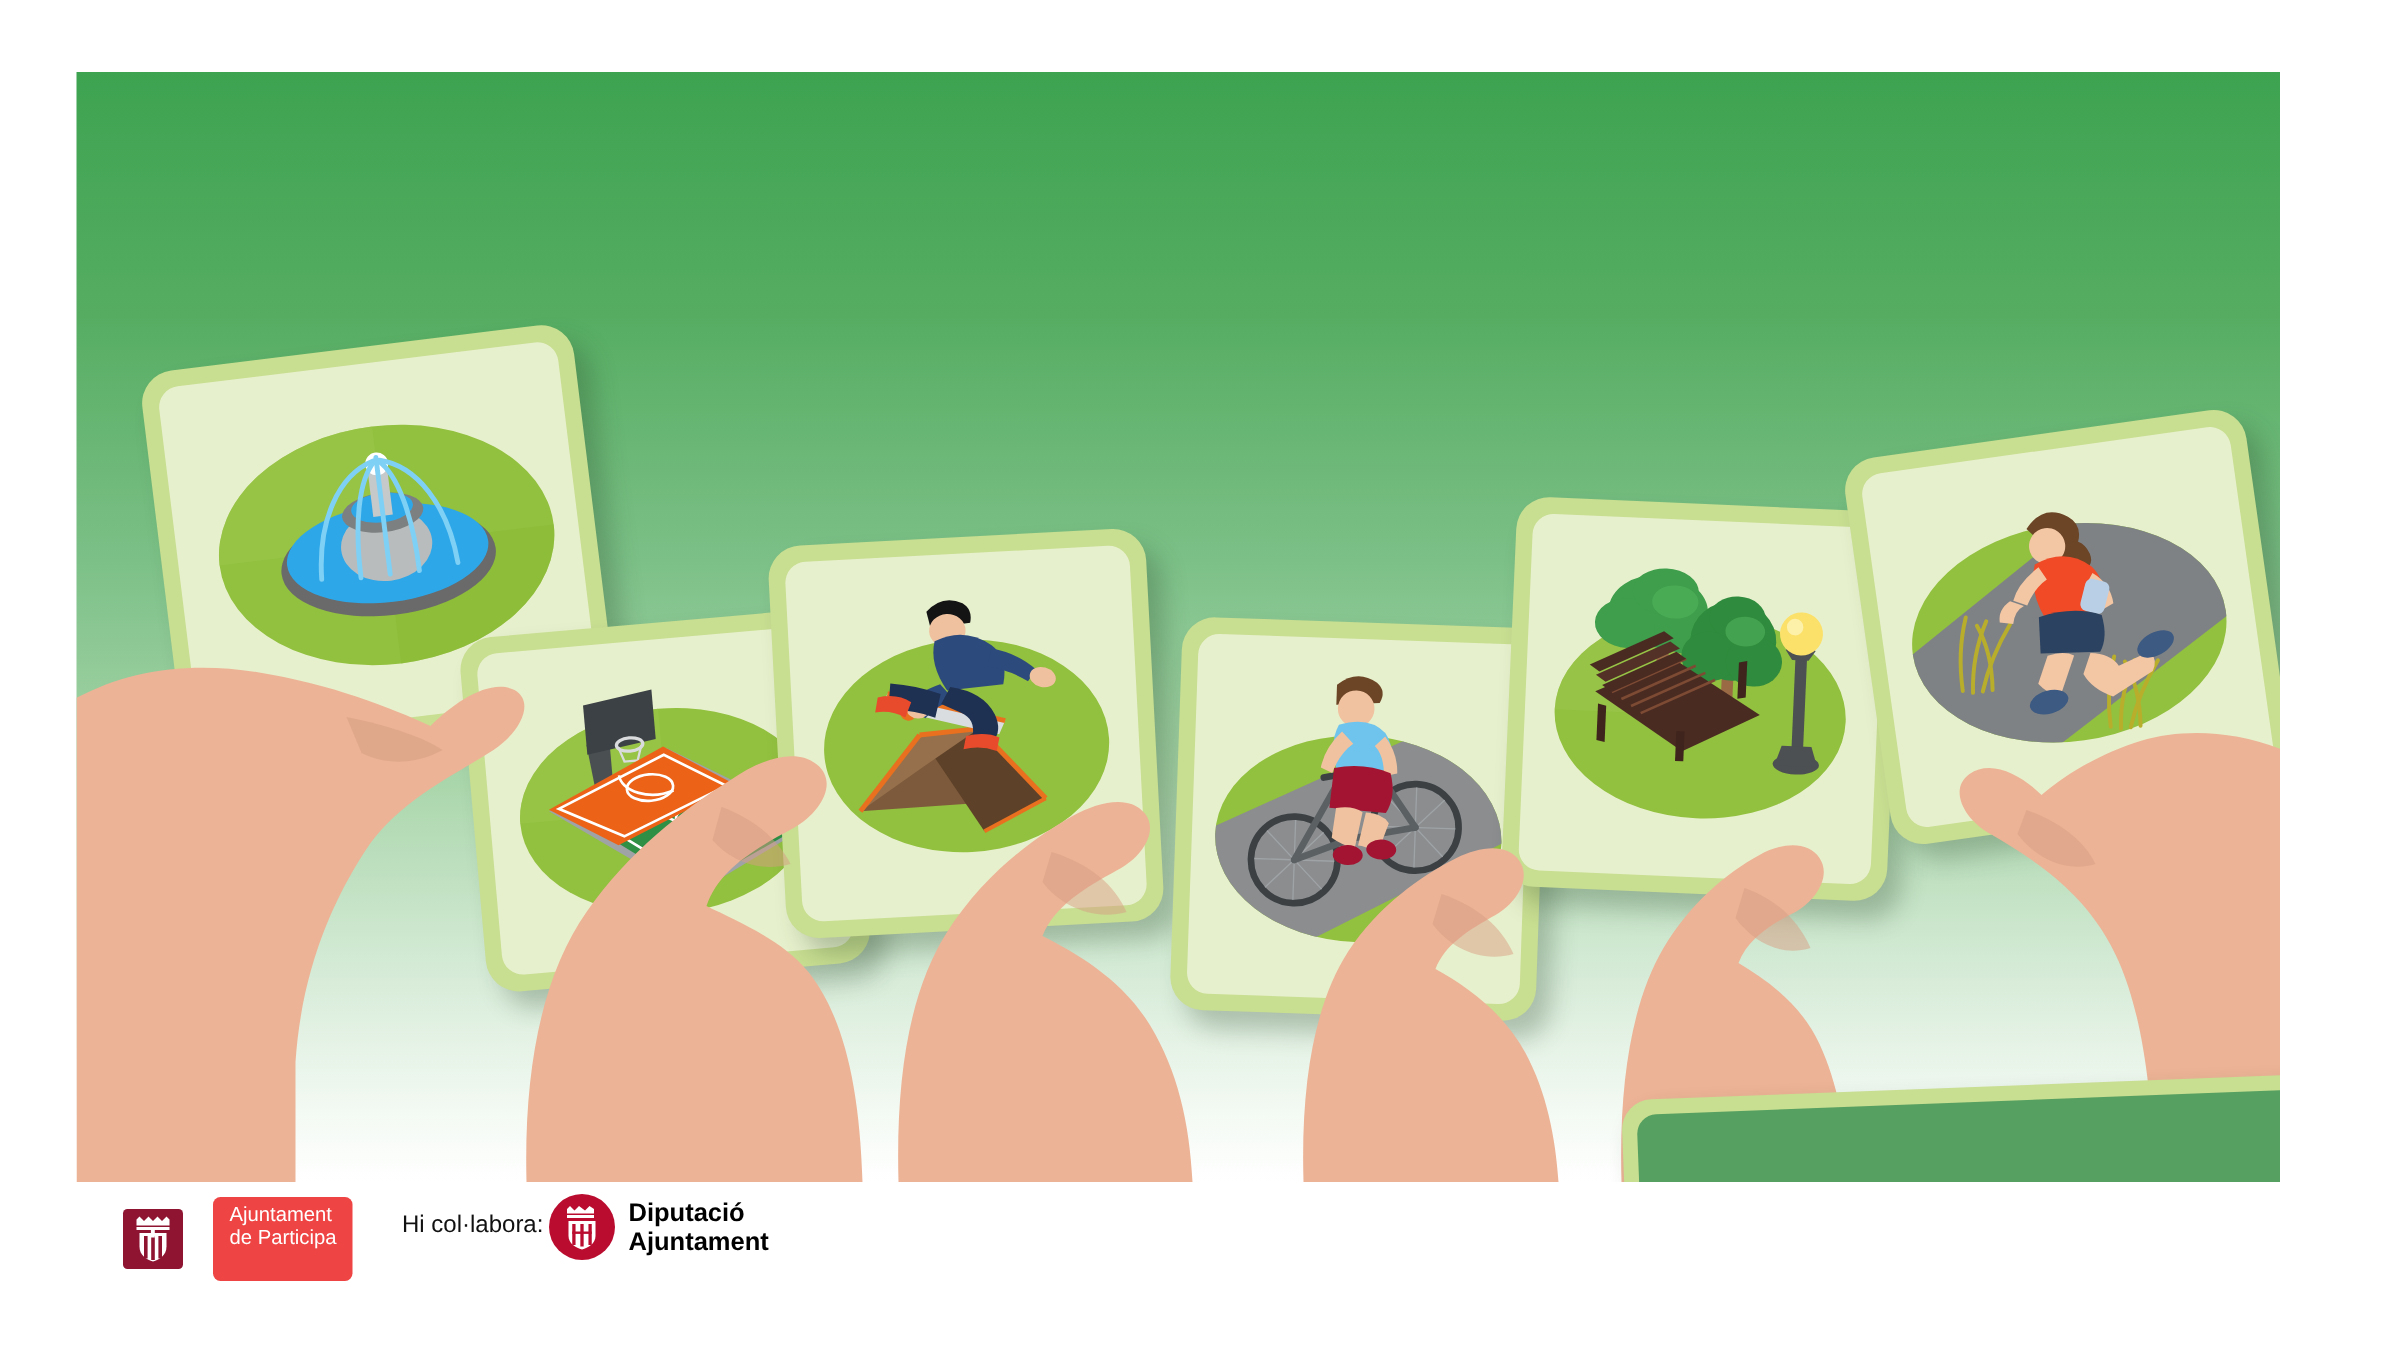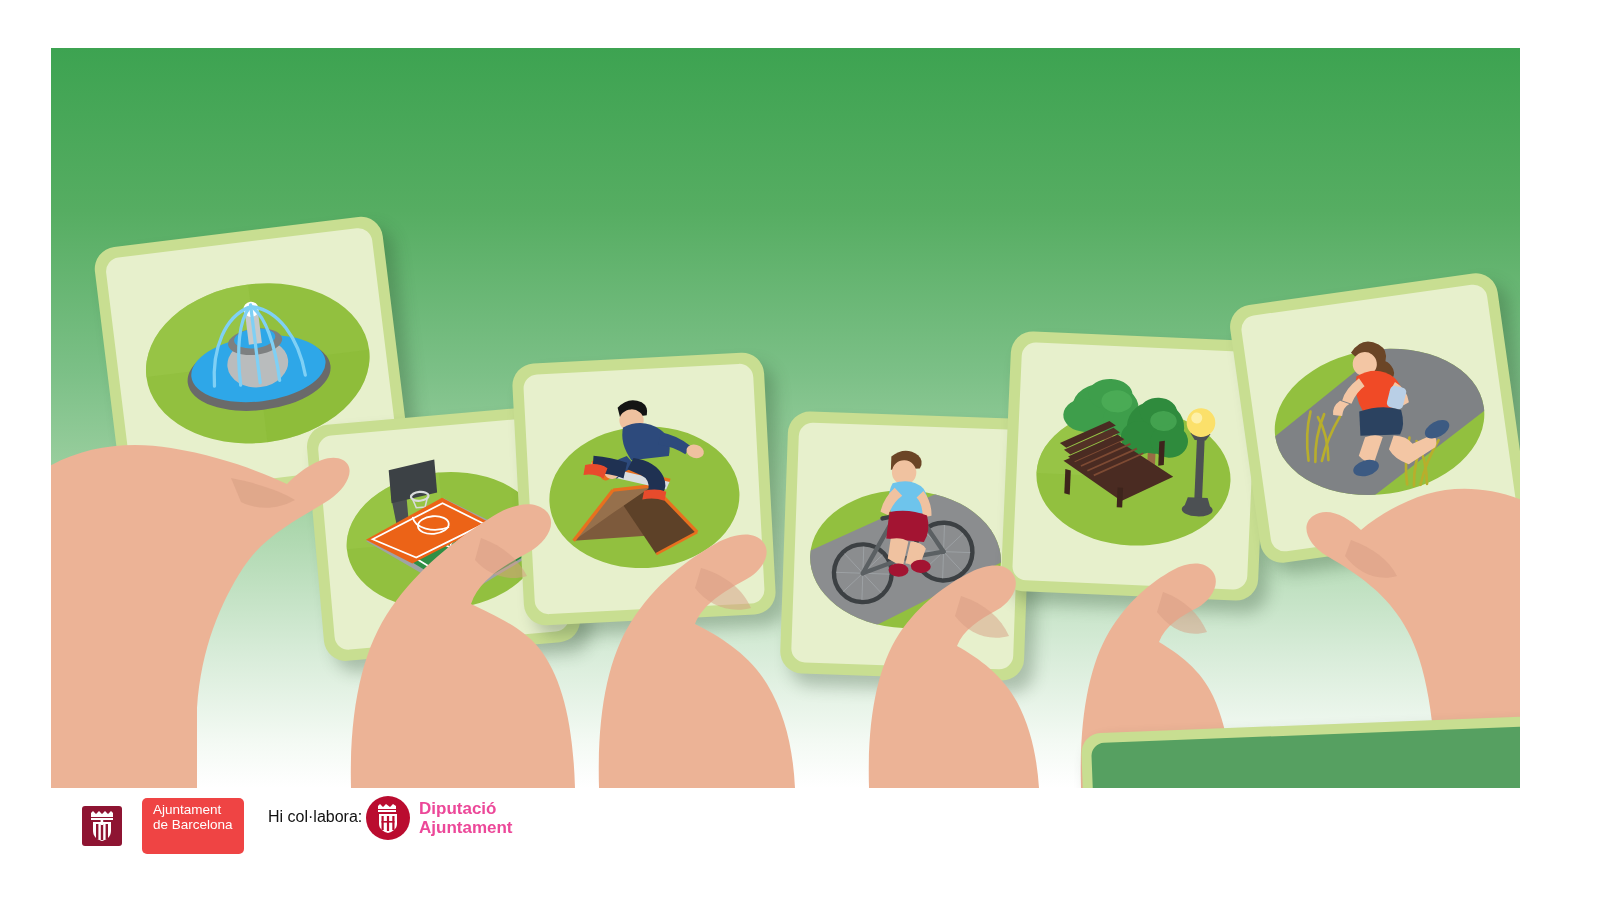--- a/index.html
+++ b/index.html
@@ -69,21 +69,21 @@
     display:flex;align-items:center;justify-content:center;
   }
   .aj-name{
     margin-left:20px;background:#ef4444;border-radius:5px;color:#fff;
     padding:4px 11px 22px 11px;font-size:13.5px;line-height:15px;font-weight:400;
     font-family:"Liberation Sans",sans-serif;
   }
   .collab{position:absolute;left:268px;top:20px;font-size:16px;color:#111;font-family:"Liberation Sans",sans-serif;}
   .dip-logo{position:absolute;left:366px;top:8px;display:flex;align-items:center;}
   .dip-circle{width:44px;height:44px;border-radius:50%;background:#ba0c2f;position:relative;display:flex;align-items:center;justify-content:center;}
-  .dip-name{margin-left:9px;color:#ec4899;font-weight:700;font-size:17px;line-height:19px;font-family:"Liberation Sans",sans-serif;}
+  .dip-name{margin-left:9px;color:#000000;font-weight:700;font-size:17px;line-height:19px;font-family:"Liberation Sans",sans-serif;}
 </style>
 </head>
 <body>
 
 <div id="stage">
 
   <div class="banner">
 
 
     <div class="card" style="left:56px;top:183px;width:268px;height:238px;transform:rotate(-7deg);">
@@ -379,21 +379,21 @@
           <g fill="#8e1432">
             <rect x="9" y="15" width="2.4" height="15"></rect>
             <rect x="13.8" y="15" width="2.4" height="16"></rect>
             <rect x="18.6" y="15" width="2.4" height="15"></rect>
           </g>
           <rect x="13.6" y="11" width="2.6" height="5" fill="#fff"></rect>
         </svg>
       </div>
       <div class="aj-name">
         <div>Ajuntament</div>
-        <div>de Barcelona</div>
+        <div>de Participa</div>
       </div>
     </div>
 
     <div class="collab">Hi col·labora:</div>
 
     <div class="dip-logo">
       <div class="dip-circle">
         <svg width="30" height="32" viewBox="0 0 30 32">
           <path d="M5 4 L7 2 L10 5 L13 2 L17 5 L20 2 L23 4 L23 7 L5 7 Z" fill="#fff"></path>
           <rect x="5" y="8" width="18" height="2" fill="#fff"></rect>

